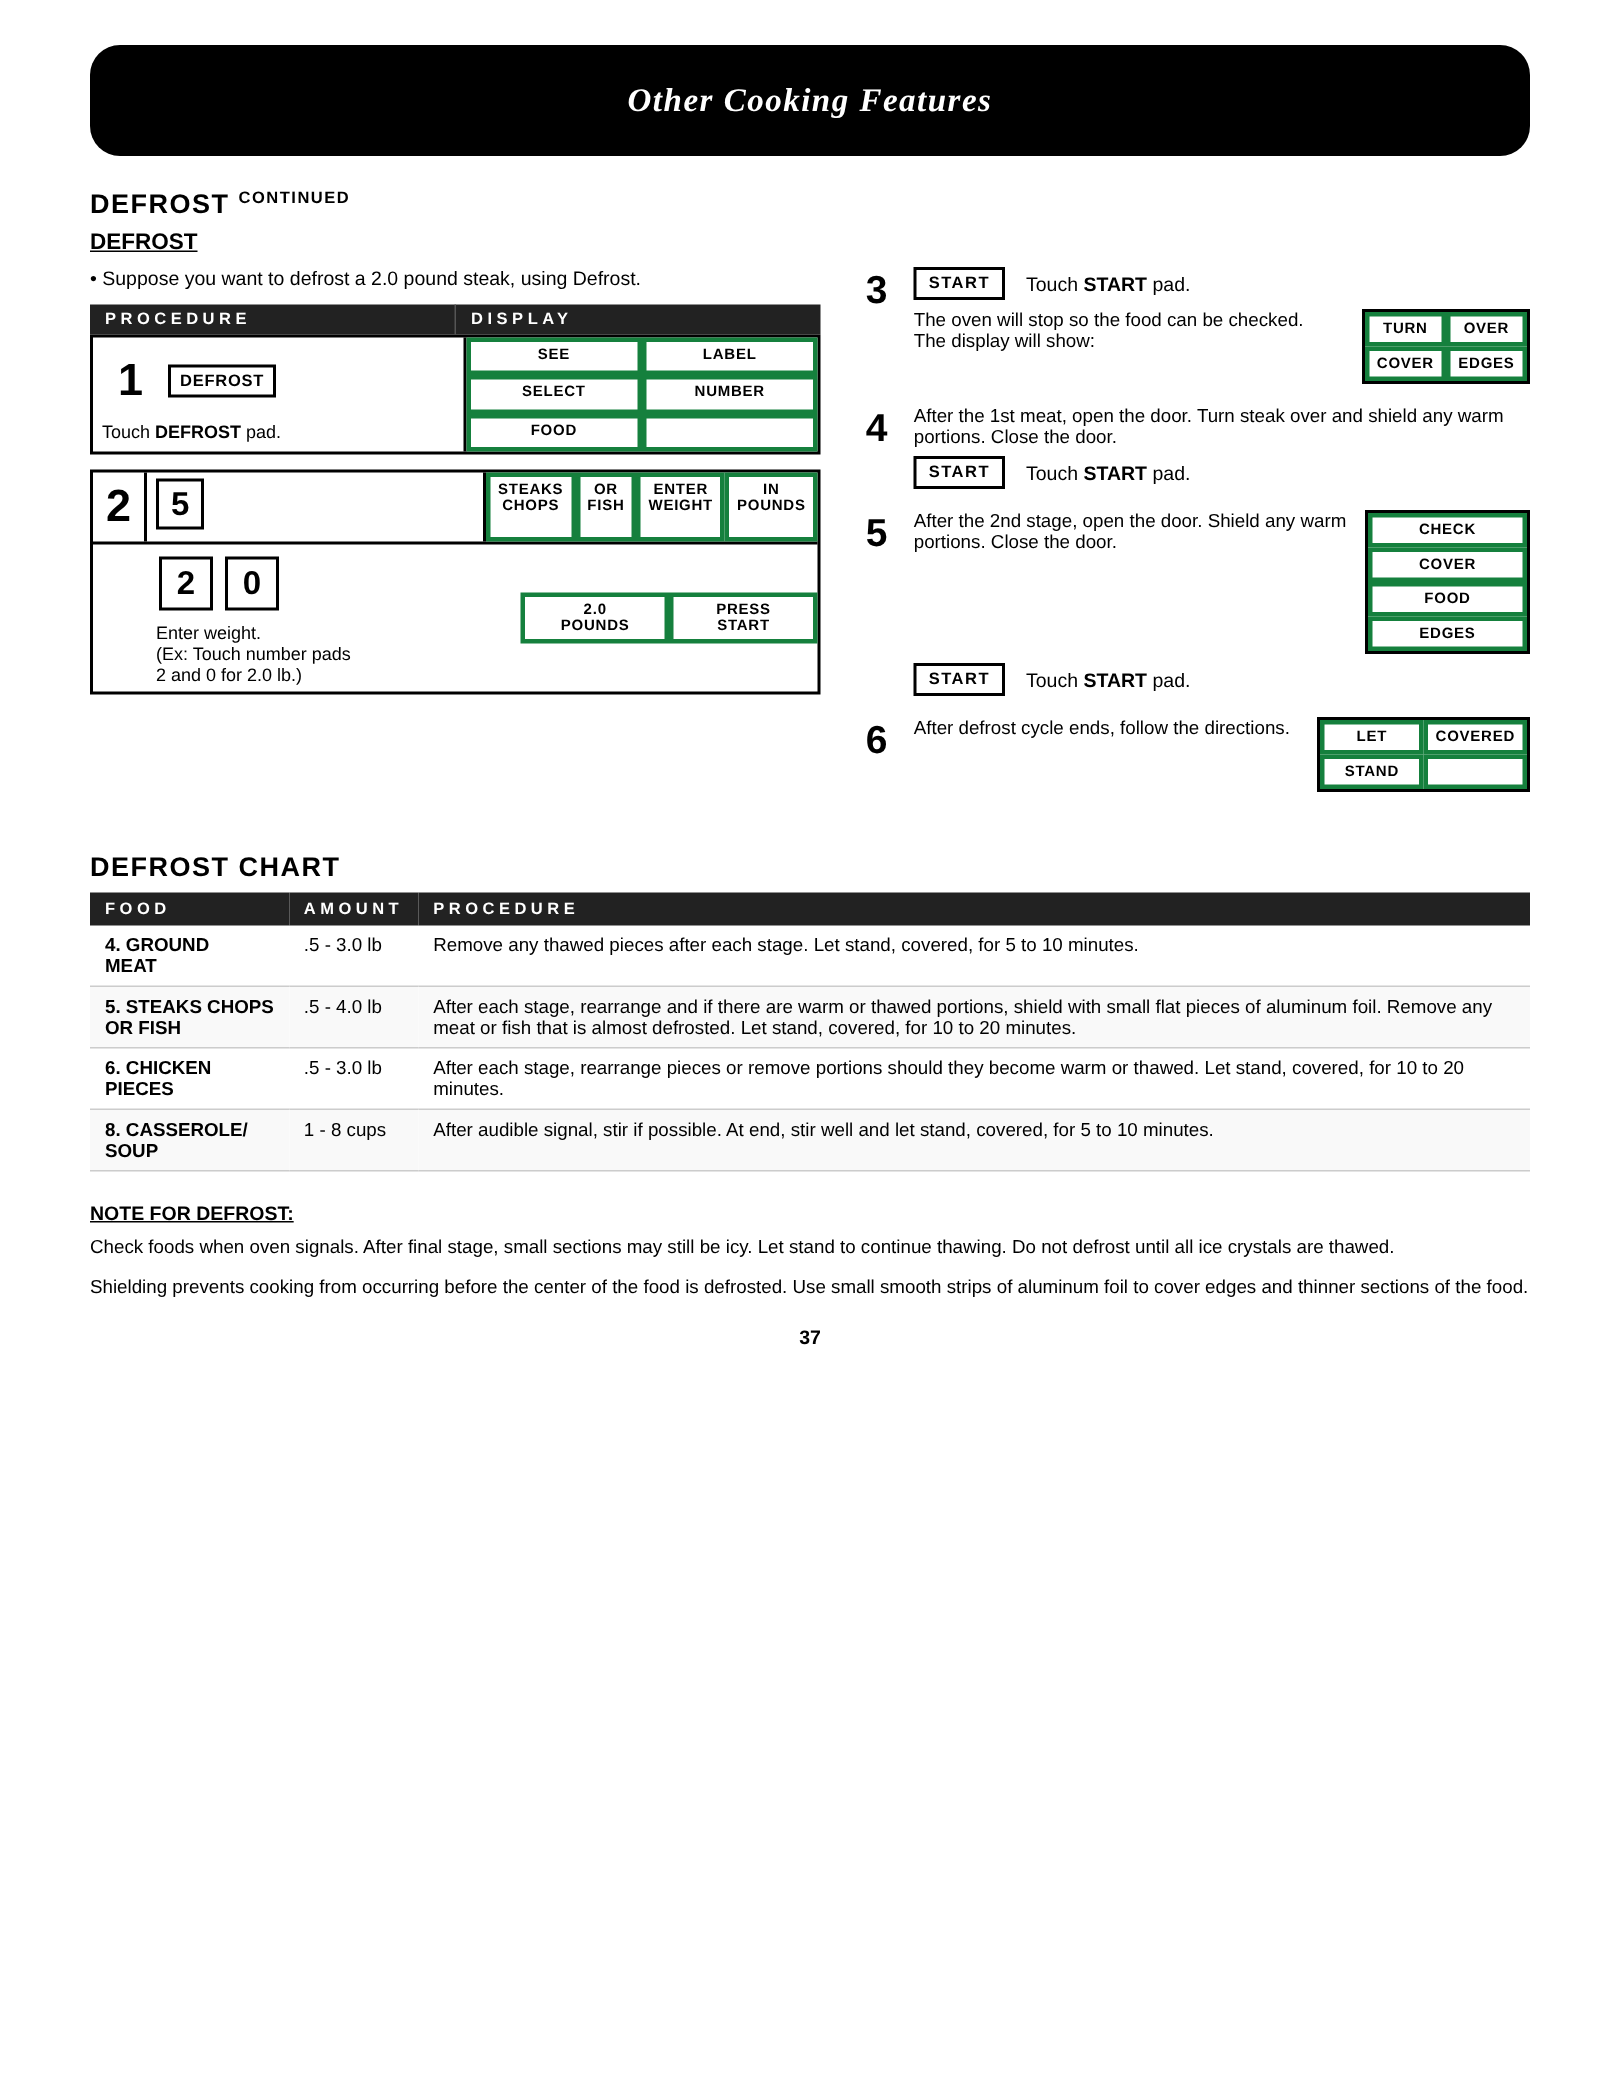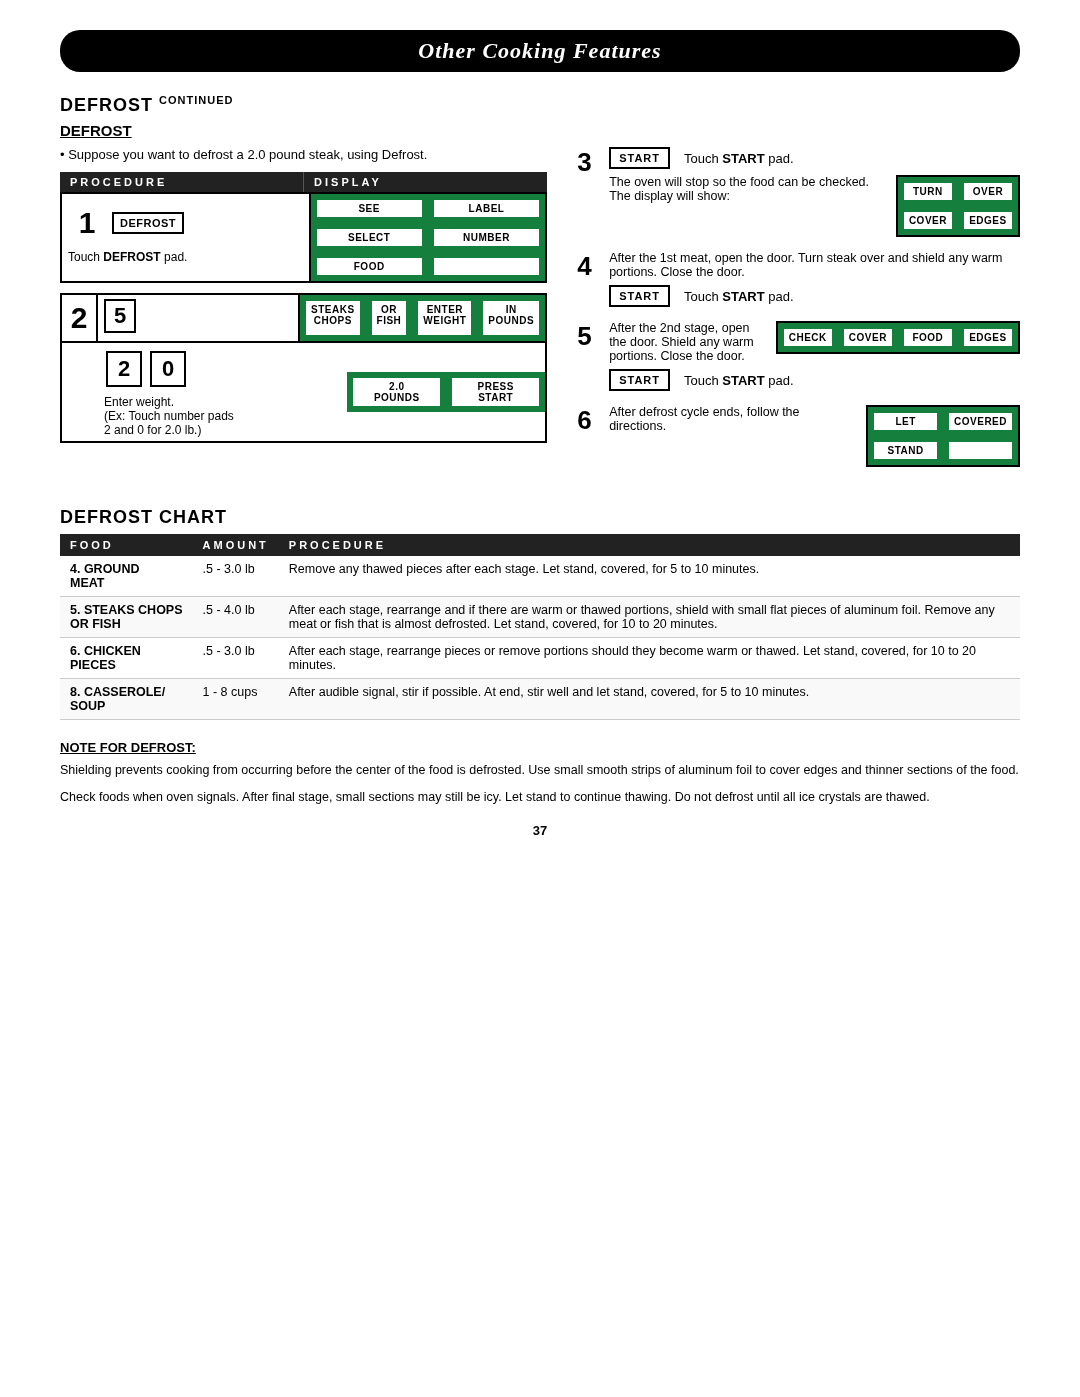--- a/index.html
+++ b/index.html
@@ -11,21 +11,21 @@
       min-height: 1397px;
       padding: 30px 60px;
       color: #000;
     }
 
     
     .page-title-bar {
       background: #000;
       border-radius: 20px;
       text-align: center;
-      padding: 8px 40px;
+      padding: 24px 40px;
       margin-bottom: 22px;
     }
     .page-title-bar h1 {
       color: #fff;
       font-size: 22px;
       font-style: italic;
       font-weight: bold;
       font-family: Georgia, serif;
       letter-spacing: 1px;
     }
@@ -103,21 +103,21 @@
       width: 36px;
       min-width: 36px;
       padding: 6px 4px 6px 6px;
       display: flex;
       align-items: center;
       justify-content: center;
       border-right: 2px solid #000;
     }
 
     .display-cell {
-      border: 6px solid #15803d;
+      border: 3px solid #15803d;
       font-size: 10px;
       font-weight: 700;
       text-align: center;
       padding: 3px 5px;
       text-transform: uppercase;
       letter-spacing: 0.5px;
     }
 
     
     .step1-inner {
@@ -420,21 +420,21 @@
           <span>Touch <strong>START</strong> pad.</span>
         </div>
       </div>
     </div>
 
     <div class="right-step" style="margin-bottom:14px;">
       <div class="right-step-num">5</div>
       <div class="right-step-content">
         <div style="display:flex;align-items:flex-start;gap:10px;margin-bottom:6px;">
           <p style="font-size:12.5px;flex:1;">After the 2nd stage, open the door. Shield any warm portions. Close the door.</p>
-          <div style="display:grid;grid-template-columns:1fr 1fr 1fr 1fr;border:2px solid #000;min-width:110px;">
+          <div style="display:grid;grid-template-columns:1fr;border:2px solid #000;min-width:110px;">
             <div class="display-cell">CHECK</div>
             <div class="display-cell">COVER</div>
             <div class="display-cell">FOOD</div>
             <div class="display-cell">EDGES</div>
           </div>
         </div>
         <div style="display:flex;align-items:center;gap:8px;">
           <span class="start-btn">START</span>
           <span>Touch <strong>START</strong> pad.</span>
         </div>
@@ -490,17 +490,17 @@
           <td style="font-weight: 700;">8. CASSEROLE/<br>SOUP</td>
           <td>1 - 8 cups</td>
           <td>After audible signal, stir if possible. At end, stir well and let stand, covered, for 5 to 10 minutes.</td>
         </tr>
       </tbody>
   </table>
 </div>
 
 <div class="note-section">
   <div class="note-heading">NOTE FOR DEFROST:</div>
+  <p class="note-text" id="note-p1">Check foods when oven signals. After final stage, small sections may still be icy. Let stand to continue thawing. Do not defrost until all ice crystals are thawed.</p>
   <p class="note-text" id="note-p2">Shielding prevents cooking from occurring before the center of the food is defrosted. Use small smooth strips of aluminum foil to cover edges and thinner sections of the food.</p>
-  <p class="note-text" id="note-p1">Check foods when oven signals. After final stage, small sections may still be icy. Let stand to continue thawing. Do not defrost until all ice crystals are thawed.</p>
 </div>
 
 <div class="page-number">37</div>
 
 </body></html>

